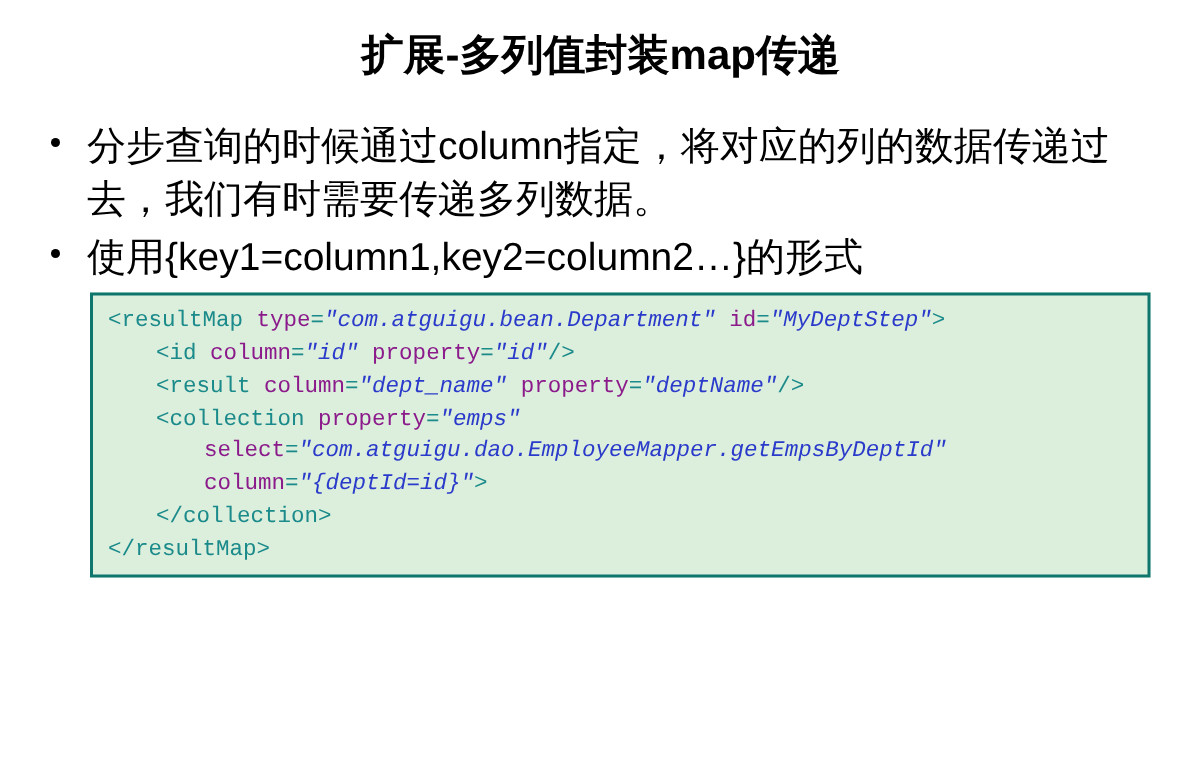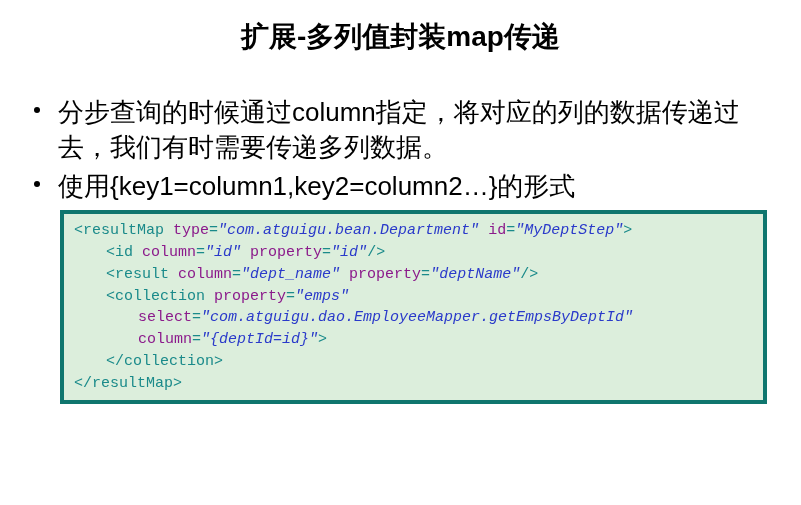--- a/index.html
+++ b/index.html
@@ -8,21 +8,21 @@
       height: 505px;
       background: #ffffff;
       font-family: "Microsoft YaHei", "SimSun", Arial, sans-serif;
       padding: 18px 28px;
     }
     .title {
       font-size: 28px;
       font-weight: bold;
       text-align: center;
       color: #000;
-      margin-bottom: 39px;
+      margin-bottom: 24px;
     }
     .content { padding: 0 6px; }
     .bullet-item {
       display: flex;
       align-items: flex-start;
       font-size: 26px;
       color: #000;
       line-height: 1.35;
       margin-bottom: 4px;
     }
@@ -31,21 +31,21 @@
       height: 6px;
       background: #000;
       border-radius: 50%;
       margin-top: 12px;
       margin-right: 18px;
       flex-shrink: 0;
     }
     .bullet-text { flex: 1; }
     .code-block {
       background: #dceedc;
-      border: 4px solid #0f766e;
+      border: 2px solid #0f766e;
       margin: 6px 0 18px 26px;
       padding: 6px 10px;
       font-family: Consolas, "Courier New", monospace;
       font-size: 15px;
       line-height: 1.45;
       white-space: pre;
       overflow-x: auto;
     }
     .tag { color: #1a8a8a; }
     .attr { color: #8b1a8b; }

